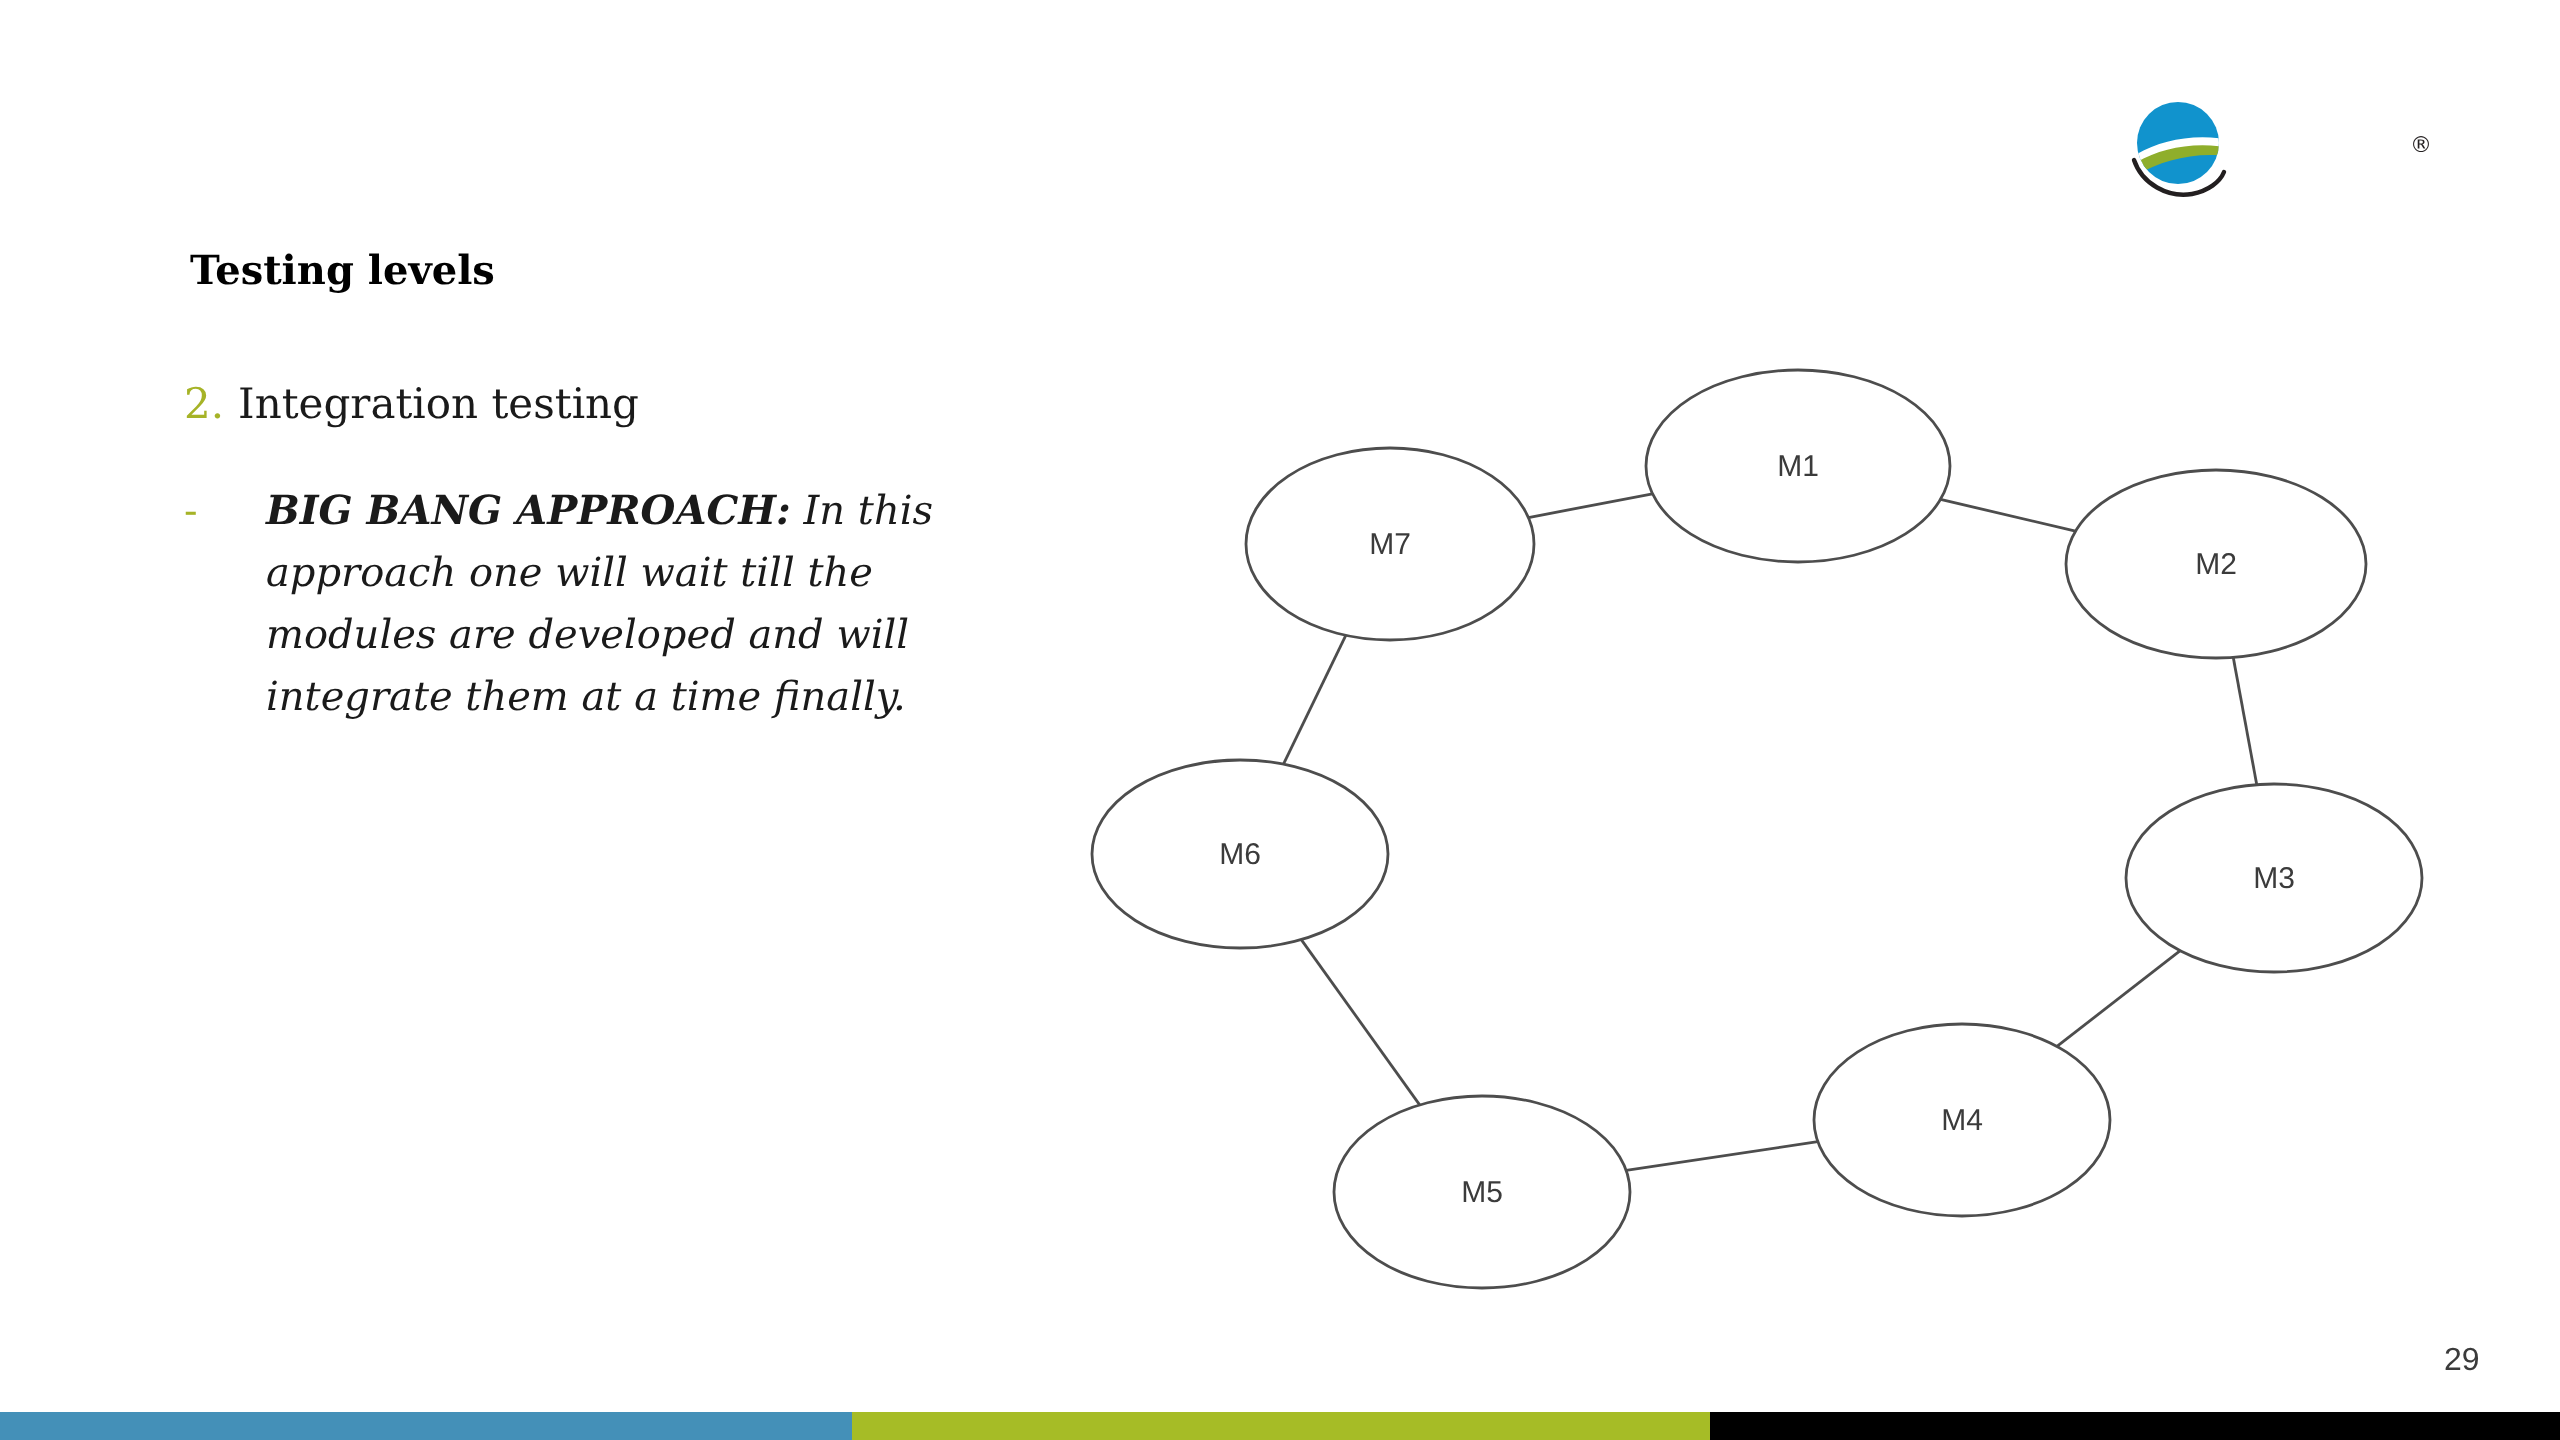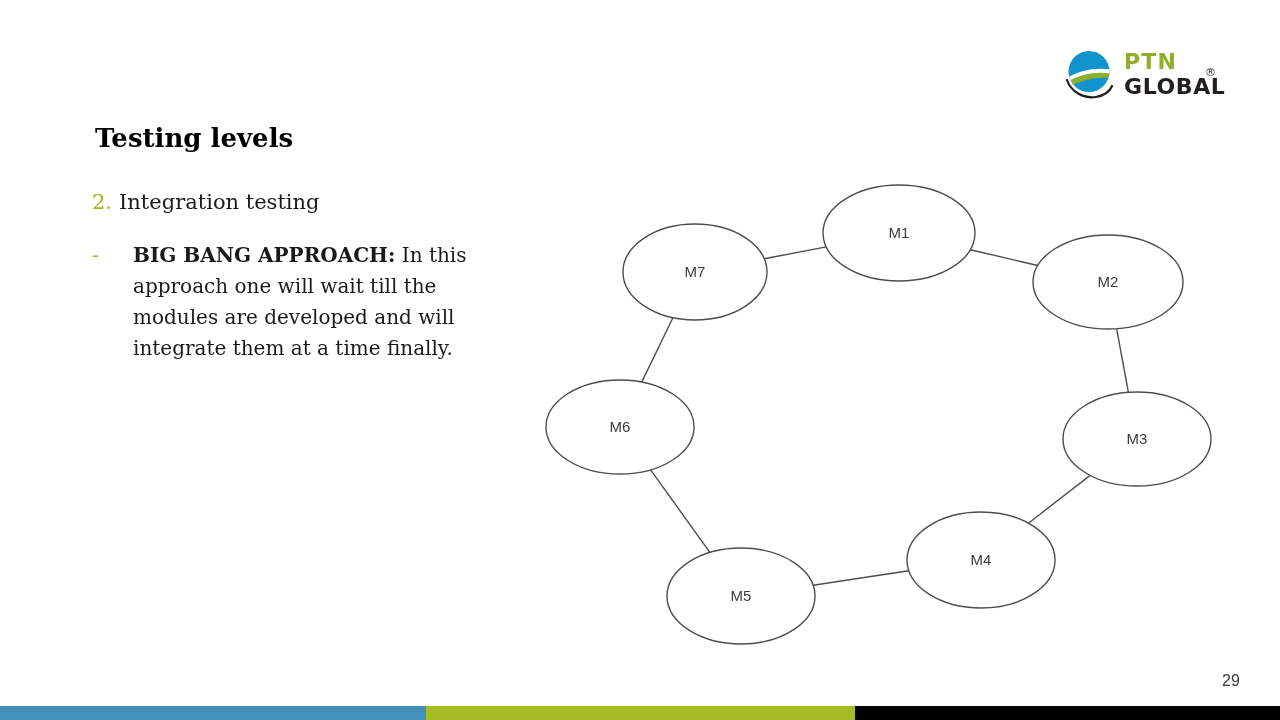--- a/index.html
+++ b/index.html
@@ -36,21 +36,21 @@
     letter-spacing: -0.2px;
     white-space: nowrap;
   }
 
   #slide-subtitle {
     position: absolute;
     left: 95px;
     top: 124px;
     font-family: "DejaVu Serif", "Liberation Serif", serif;
     font-weight: bold;
-    font-size: 26px;
+    font-size: 20px;
     line-height: 1.1;
     color: #000000;
     white-space: nowrap;
   }
 
   
   #body-block {
     position: absolute;
     left: 92px;
     top: 190px;
@@ -86,20 +86,21 @@
   .dash-item .dash {
     color: #a6b327;
     flex: 0 0 auto;
     width: 14px;
     margin-right: 27px;
     font-size: 20px;
     line-height: 1.55;
   }
   .dash-item .dtext {
     flex: 1 1 auto;
+    font-style: italic;
   }
   .dash-item .dtext b {
     font-weight: bold;
   }
 
   
   #logo {
     position: absolute;
     left: 1062px;
     top: 45px;
@@ -222,24 +223,20 @@
           <circle cx="27" cy="24.5" r="20.5"></circle>
         </clipPath>
       </defs>
       <circle cx="27" cy="24.5" r="20.5" fill="#1193cd"></circle>
       <g clip-path="url(#sphereClip)">
         <path d="M-2,36 C12,24 34,18 58,24 L58,30 C34,25 12,32 -2,42 Z" fill="#ffffff"></path>
         <path d="M-2,40 C12,28 34,22 58,28 L58,32 C34,27 12,35 -2,46 Z" fill="#8fae2b"></path>
       </g>
       <path d="M5,33 C9,45 22,52 34,50 C42,48.5 48,44 50,39" fill="none" stroke="#231f20" stroke-width="2.2" stroke-linecap="round"></path>
     </svg>
-    <div class="logo-text">
-      <span class="logo-ptn">PTN</span>
-      <span class="logo-global">GLOBAL</span>
-    </div>
     <span class="logo-reg">®</span>
   </div>
 
   <div id="diagram">
     <svg id="diagram-svg" width="700" height="490" viewBox="0 0 700 490">
       <g id="edge-layer">
           <line x1="234.21048780438696" y1="85.7685832138672" x2="296.25940110196774" y2="73.90629096580028" class="edge-line" stroke="#4d4d4d"></line>
           <line x1="440.2493530865966" y1="76.70439378585279" x2="507.7550548138755" y2="92.53108940612393" class="edge-line" stroke="#4d4d4d"></line>
           <line x1="586.6239451231041" y1="155.68825463197783" x2="598.3776057315494" y2="219.32014137424997" class="edge-line" stroke="#4d4d4d"></line>
           <line x1="560.1174260118709" y1="302.3640477728438" x2="498.4721004851908" y2="350.1786912903328" class="edge-line" stroke="#4d4d4d"></line>

